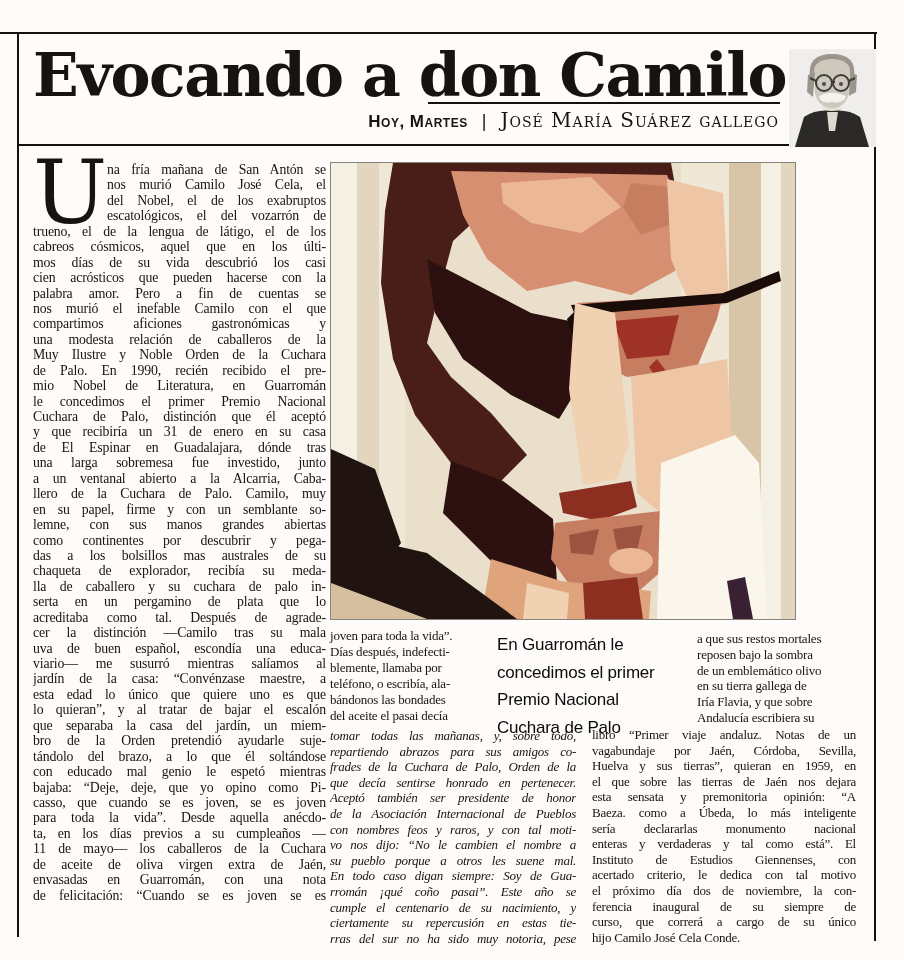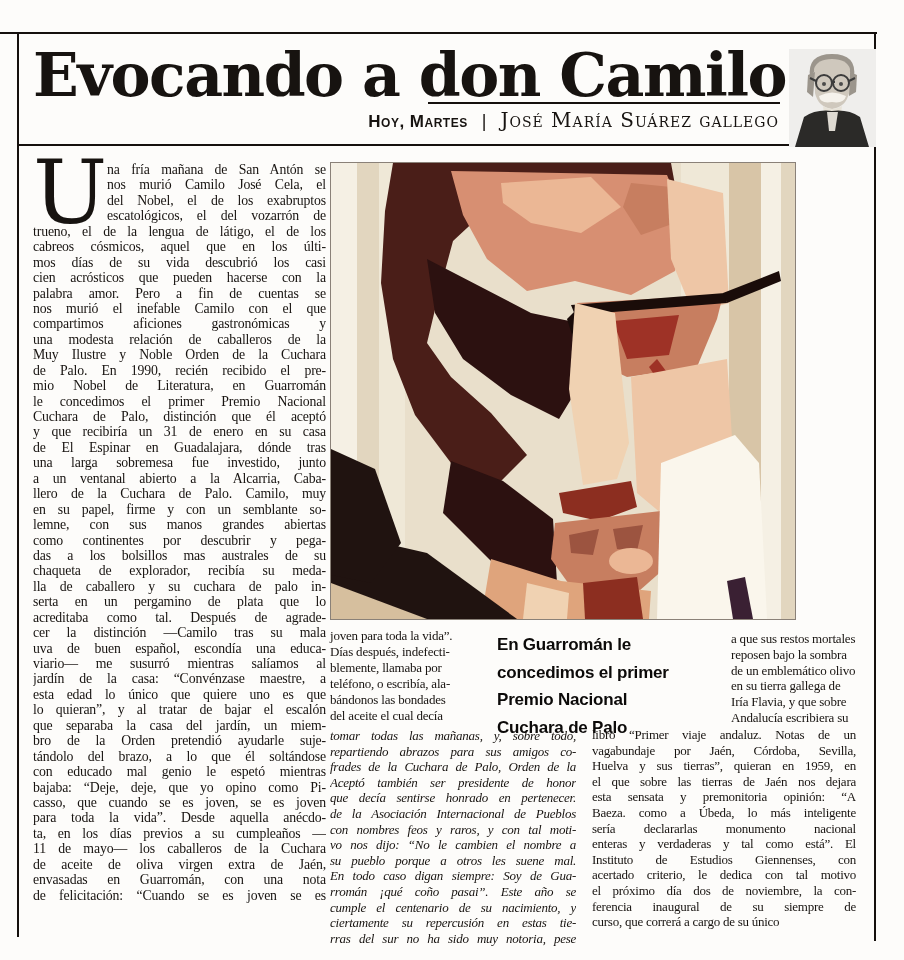--- a/index.html
+++ b/index.html
@@ -36,28 +36,28 @@
   .col{font-size:13.8px;}
   .tl{display:block;}
   .jcol .tl{text-align:justify;text-align-last:justify;overflow:hidden;}
   .col-left{left:33px;top:162px;width:293px;letter-spacing:-0.15px;}
   .col-left .tl{line-height:15.45px;height:15.45px;}
   .col-left .tl:nth-child(-n+4){margin-left:74px;}
   .col-mid-narrow{left:330px;top:628px;width:160px;font-size:13px;letter-spacing:-0.2px;}
   .col-mid-narrow .tl{line-height:16px;height:16px;white-space:nowrap;}
   .col-mid-wide{left:330px;top:728px;width:246px;font-size:13px;letter-spacing:-0.25px;}
   .col-mid-wide .tl{line-height:15.6px;height:15.6px;font-style:italic;}
-  .col-right-narrow{left:697px;top:631px;width:165px;font-size:13px;letter-spacing:-0.2px;margin-left:34px;}
+  .col-right-narrow{left:697px;top:631px;width:165px;font-size:13px;letter-spacing:-0.2px;}
   .col-right-narrow .tl{line-height:15.8px;height:15.8px;white-space:nowrap;}
   .col-right-wide{left:592px;top:727px;width:264px;font-size:13px;letter-spacing:-0.25px;}
   .col-right-wide .tl{line-height:15.6px;height:15.6px;}
   .col-right-wide .tl:last-child{text-align-last:left;}
   
   .pull-quote{left:497px;top:631px;width:180px;color:var(--c-quote_ink);
-    font-family:"Liberation Sans",sans-serif;font-weight:bold;font-size:17px;letter-spacing:-0.2px;}
+    font-family:"Liberation Sans",sans-serif;font-weight:normal;font-size:17px;letter-spacing:-0.2px;}
   .pull-quote .tl{line-height:27.6px;height:27.6px;white-space:nowrap;}
   
   .portrait{left:330px;top:162px;width:466px;height:458px;border:1px solid var(--c-portrait_border);box-sizing:border-box;background:var(--c-portrait_bg);}
   .portrait svg{display:block;}
   
   .f-bg{fill:var(--c-portrait_bg);} .f-stripe-light{fill:var(--c-stripe_light);}
   .f-stripe-mid{fill:var(--c-stripe_mid);} .f-stripe-cream{fill:var(--c-stripe_cream);}
   .f-stripe-tan{fill:var(--c-stripe_tan);}
   .f-hair{fill:var(--c-hair_dark);} .f-shadow{fill:var(--c-shadow_deep);}
   .f-salmon{fill:var(--c-skin_salmon);} .f-skinlight{fill:var(--c-skin_light);}
@@ -214,21 +214,21 @@
     <span class="tl">envasadas en Guarromán, con una nota</span>
     <span class="tl">de felicitación: “Cuando se es joven se es</span>
   </div>
 
 <div class="abs col col-mid-narrow">
     <span class="tl">joven para toda la vida”.</span>
     <span class="tl">Días después, indefecti-</span>
     <span class="tl">blemente, llamaba por</span>
     <span class="tl">teléfono, o escribía, ala-</span>
     <span class="tl">bándonos las bondades</span>
-    <span class="tl">del aceite el cual decía</span>
+    <span class="tl">del aceite el pasai decía</span>
   </div>
 
 <div class="abs pull-quote">
     <span class="tl">En Guarromán le</span>
     <span class="tl">concedimos el primer</span>
     <span class="tl">Premio Nacional</span>
     <span class="tl">Cuchara de Palo</span>
   </div>
 
 <div class="abs col col-right-narrow">
@@ -237,22 +237,22 @@
     <span class="tl">de un emblemático olivo</span>
     <span class="tl">en su tierra gallega de</span>
     <span class="tl">Iría Flavia, y que sobre</span>
     <span class="tl">Andalucía escribiera su</span>
   </div>
 
 <div class="abs col jcol col-mid-wide">
     <span class="tl">tomar todas las mañanas, y, sobre todo,</span>
     <span class="tl">repartiendo abrazos para sus amigos co-</span>
     <span class="tl">frades de la Cuchara de Palo, Orden de la</span>
+    <span class="tl">que decía sentirse honrado en pertenecer.</span>
     <span class="tl">Aceptó también ser presidente de honor</span>
-    <span class="tl">que decía sentirse honrado en pertenecer.</span>
     <span class="tl">de la Asociación Internacional de Pueblos</span>
     <span class="tl">con nombres feos y raros, y con tal moti-</span>
     <span class="tl">vo nos dijo: “No le cambien el nombre a</span>
     <span class="tl">su pueblo porque a otros les suene mal.</span>
     <span class="tl">En todo caso digan siempre: Soy de Gua-</span>
     <span class="tl">rromán ¡qué coño pasai”. Este año se</span>
     <span class="tl">cumple el centenario de su nacimiento, y</span>
     <span class="tl">ciertamente su repercusión en estas tie-</span>
     <span class="tl">rras del sur no ha sido muy notoria, pese</span>
   </div>
@@ -264,13 +264,14 @@
     <span class="tl">el que sobre las tierras de Jaén nos dejara</span>
     <span class="tl">esta sensata y premonitoria opinión: “A</span>
     <span class="tl">Baeza. como a Úbeda, lo más inteligente</span>
     <span class="tl">sería declararlas monumento nacional</span>
     <span class="tl">enteras y verdaderas y tal como está”. El</span>
     <span class="tl">Instituto de Estudios Giennenses, con</span>
     <span class="tl">acertado criterio, le dedica con tal motivo</span>
     <span class="tl">el próximo día dos de noviembre, la con-</span>
     <span class="tl">ferencia inaugural de su siempre de</span>
     <span class="tl">curso, que correrá a cargo de su único</span>
+    <span class="tl">hijo Camilo José Cela Conde.</span>
   </div>
 
 </body></html>

